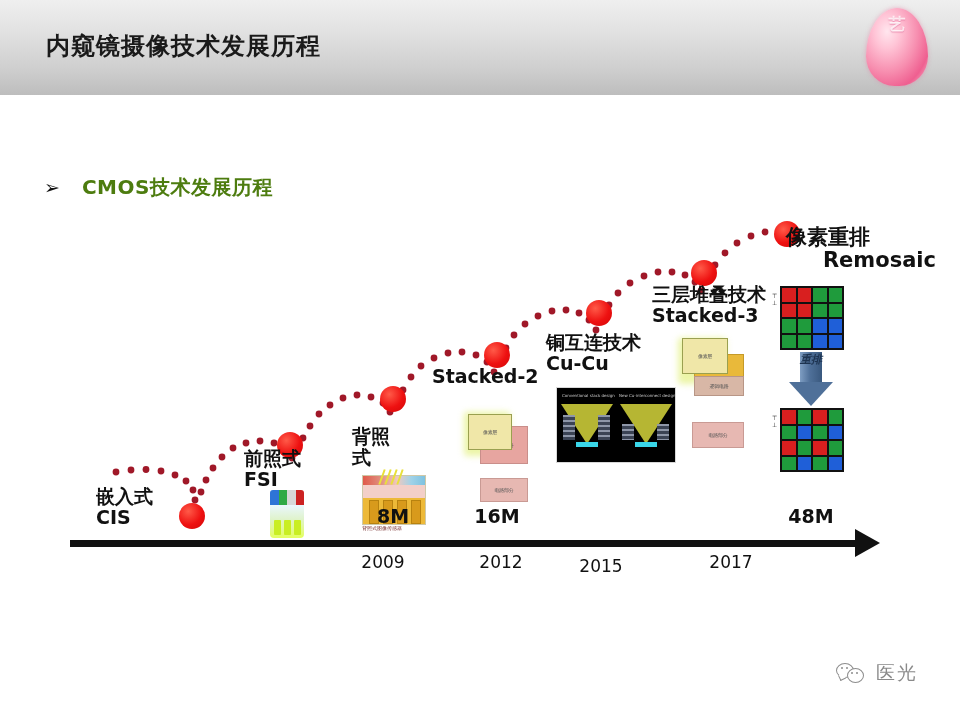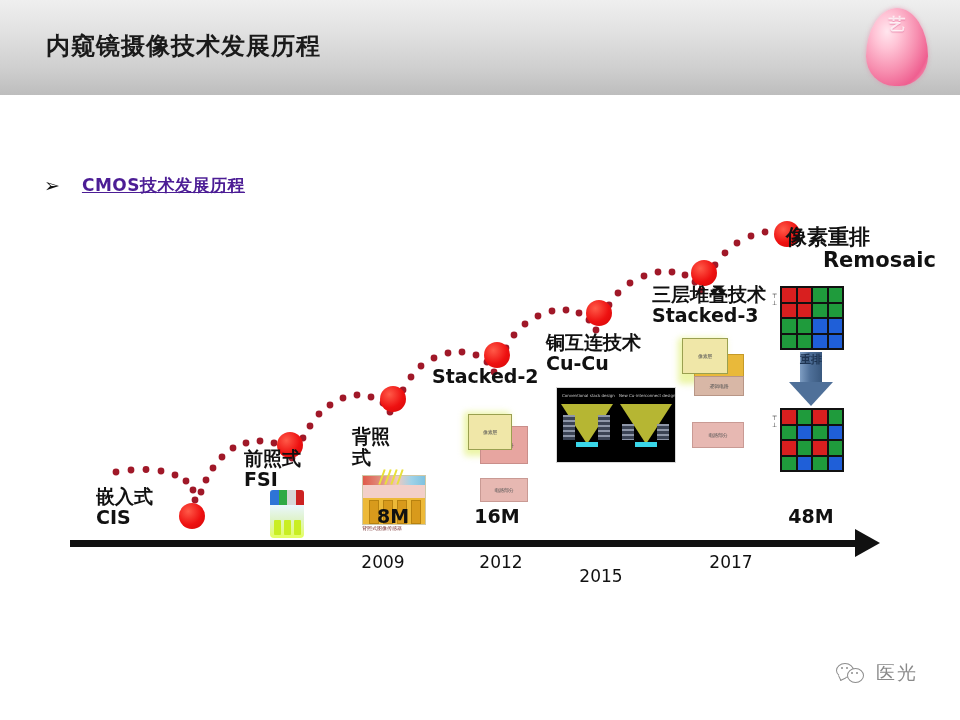--- a/index.html
+++ b/index.html
@@ -33,21 +33,21 @@
     text-align:center;color:rgba(255,255,255,.75);
     font-size:17px;line-height:20px;font-weight:bold;
     text-shadow:0 1px 1px rgba(220,90,140,.5);
   }
   
   .bullet-row{position:absolute;left:44px;top:174px;display:flex;align-items:center;}
   .bullet-mark{
     font-size:19px;color:#111;margin-right:22px;line-height:1;
   }
   .bullet-text{
-    font-size:17px;font-weight:bold;color:#4c1d95;letter-spacing:.5px;text-decoration:underline;
+    font-size:20px;font-weight:bold;color:#4d7c0f;letter-spacing:.5px;
   }
   
   .chart{
     position:absolute;left:0;top:200px;width:960px;height:390px;
   }
   
   .axis-line{
     position:absolute;left:70px;top:340px;width:790px;height:7px;
     background:#111;
   }
@@ -105,21 +105,21 @@
     width:0;height:0;border-left:26px solid transparent;border-right:26px solid transparent;
     border-top:40px solid rgba(214,214,60,.85);
   }
   .cucu .stackl{position:absolute;top:36%;width:12px;height:34%;
     background:repeating-linear-gradient(to bottom,#8e96a8 0 2px,#3b4354 2px 5px);}
   .cucu .pd{position:absolute;left:50%;transform:translateX(-50%);bottom:20%;width:22px;height:5px;background:#3ad6e8;}
   .cucu .lbl{position:absolute;color:#c9c9c9;font-size:4px;white-space:nowrap;}
   
   .bayer{position:absolute;display:grid;border:1px solid #111;}
   .bayer div{border:.5px solid #111;}
-  .remo-arrow{position:absolute;width:44px;height:54px;}
+  .remo-arrow{position:absolute;width:44px;height:54px;font-style:italic;}
   .remo-arrow .shaft{position:absolute;left:11px;top:0;width:22px;height:32px;
     background:linear-gradient(to right,#7e9dc2 0%,#4f7099 45%,#39587e 100%);}
   .remo-arrow .head{position:absolute;left:0;top:30px;width:0;height:0;
     border-left:22px solid transparent;border-right:22px solid transparent;
     border-top:24px solid #4f7099;}
   .remo-arrow .atext{position:absolute;left:0;top:2px;width:44px;text-align:center;
     font-size:11px;font-weight:bold;color:#1d3350;line-height:12px;}
   .dimline{position:absolute;color:#111;font-size:6px;}
   
   .footer-brand{position:absolute;left:836px;top:660px;display:flex;align-items:center;}
@@ -387,21 +387,21 @@
   </div>
   <div class="dimline" style="left:772px;top:214px;">⊤<br>⊥</div>
 
   <div class="res-label" style="left:774px;top:305px;width:74px;">48M</div>
 
   <div class="axis-line"></div>
   <div class="axis-head"></div>
 
   <div class="year-label" style="left:352px;top:352px;width:62px;">2009</div>
   <div class="year-label" style="left:470px;top:352px;width:62px;">2012</div>
-  <div class="year-label" style="left:570px;top:366px;width:62px;">2015</div>
+  <div class="year-label" style="left:570px;top:356px;width:62px;">2015</div>
   <div class="year-label" style="left:700px;top:352px;width:62px;">2017</div>
 </div>
 
 <div class="footer-brand">
   <div class="wechat-icon">
     <div class="b1"></div>
     <div class="b2"></div>
     <div class="tail1"></div>
     <div class="dot" style="left:5px;top:5px;"></div>
     <div class="dot" style="left:10px;top:5px;"></div>

